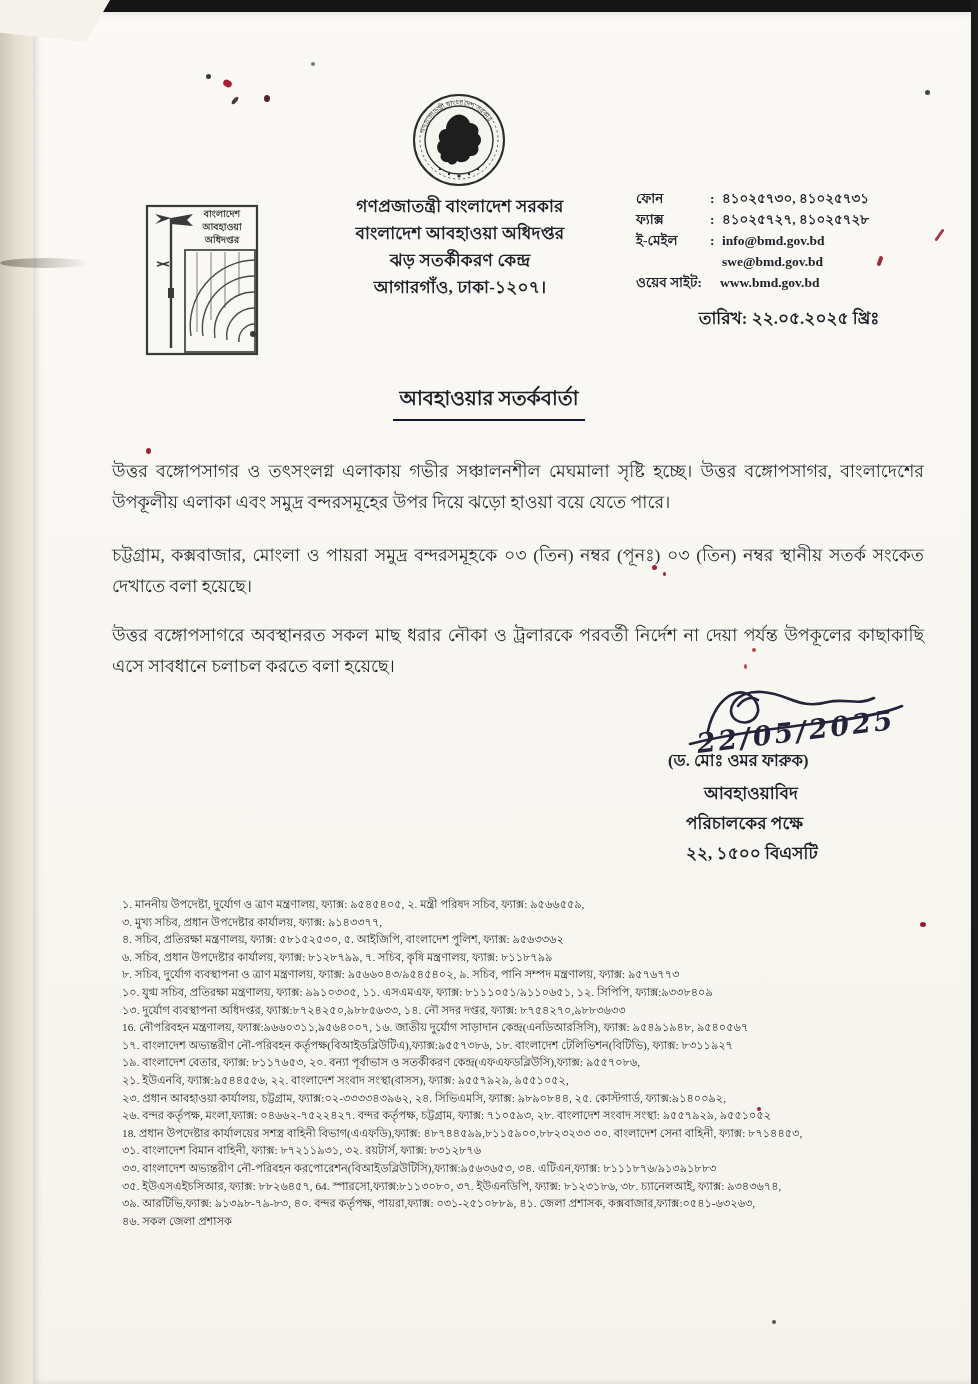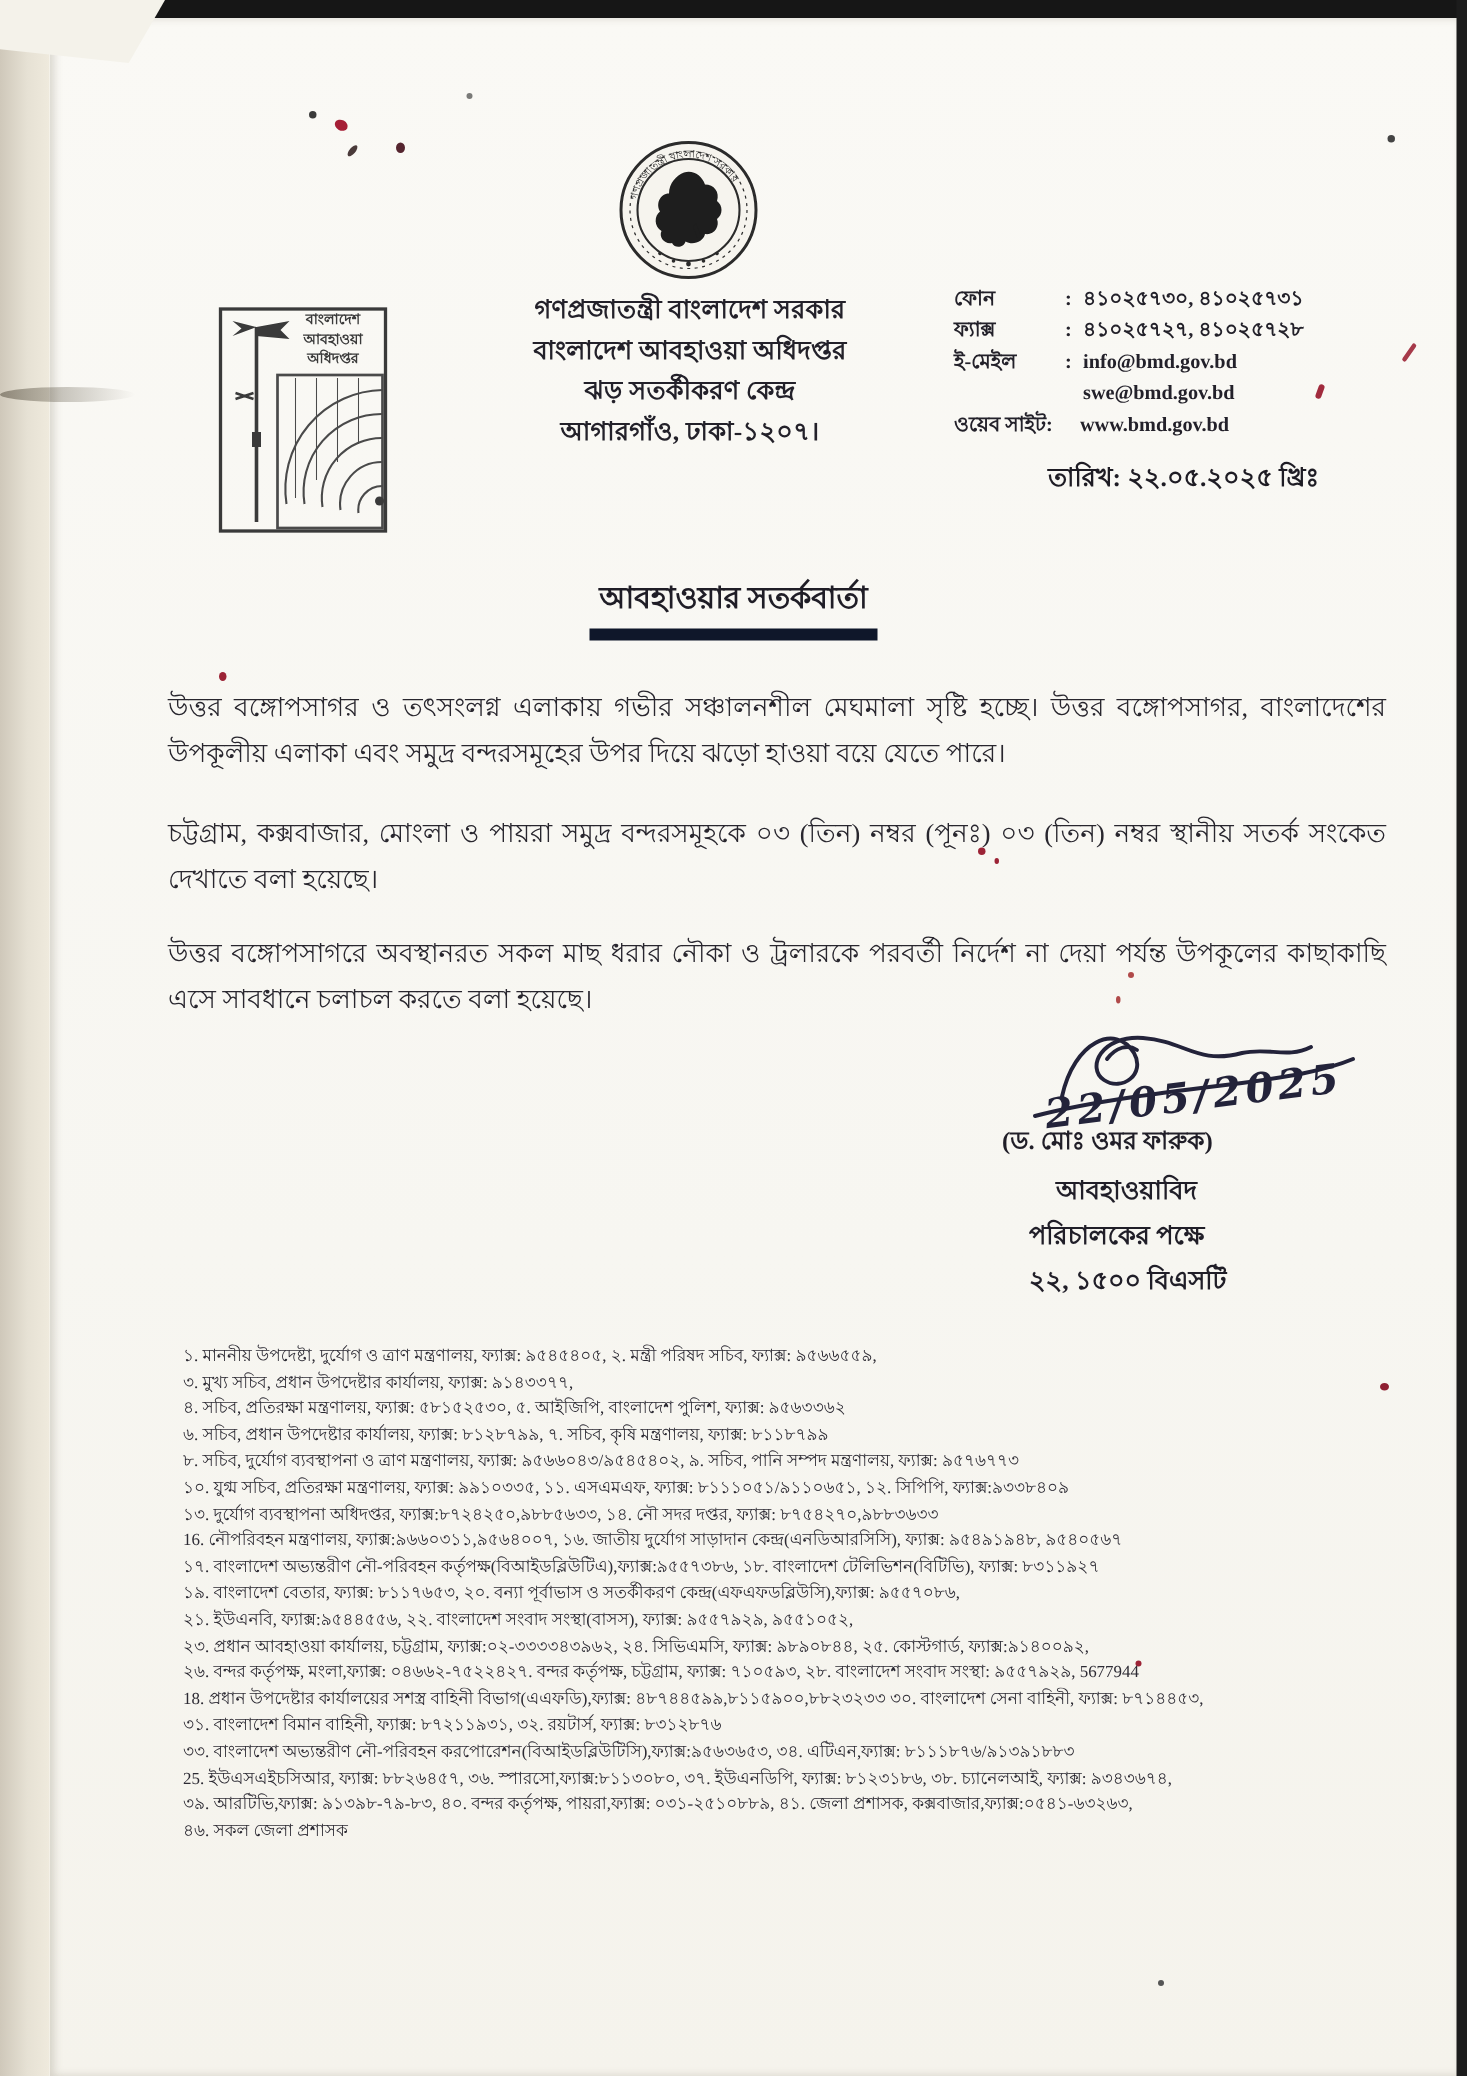--- a/index.html
+++ b/index.html
@@ -29,21 +29,21 @@
   .contact .row{display:flex;}
   .contact .lbl{width:74px;flex:0 0 auto;}
   .contact .colon{width:12px;flex:0 0 auto;}
   .contact .latin{font-family:"Liberation Serif","DejaVu Serif",serif;font-weight:700;}
   .contact .email2{margin-left:86px;}
   .dateline{position:absolute;left:624px;top:305px;width:330px;text-align:center;
        font-size:17px;font-weight:700;color:#1e1c24;}
   
   .doc-title{position:absolute;left:0;top:383px;width:978px;text-align:center;}
   .doc-title span{display:inline-block;font-size:20px;font-weight:700;
-       border-bottom:8px solid #0f172a;padding:0 6px 3px;color:#1f1d26;}
+       border-bottom:2px solid #0f172a;padding:0 6px 3px;color:#1f1d26;}
   
   .para{position:absolute;left:112px;width:812px;font-size:17.5px;line-height:31px;
        text-align:justify;color:#28262e;font-weight:500;}
   .p1{top:438px;}
   .p2{top:522px;}
   .p3{top:602px;}
   
   .sig-wrap{position:absolute;left:668px;top:676px;width:260px;}
   .sig-svg{position:absolute;left:10px;top:0;}
   .sig-date{position:absolute;left:28px;top:40px;font-size:27px;color:#23233a;
@@ -204,21 +204,21 @@
       <div>৪. সচিব, প্রতিরক্ষা মন্ত্রণালয়, ফ্যাক্স: ৫৮১৫২৫৩০, ৫. আইজিপি, বাংলাদেশ পুলিশ, ফ্যাক্স: ৯৫৬৩৩৬২</div>
       <div>৬. সচিব, প্রধান উপদেষ্টার কার্যালয়, ফ্যাক্স: ৮১২৮৭৯৯, ৭. সচিব, কৃষি মন্ত্রণালয়, ফ্যাক্স: ৮১১৮৭৯৯</div>
       <div>৮. সচিব, দুর্যোগ ব্যবস্থাপনা ও ত্রাণ মন্ত্রণালয়, ফ্যাক্স: ৯৫৬৬০৪৩/৯৫৪৫৪০২, ৯. সচিব, পানি সম্পদ মন্ত্রণালয়, ফ্যাক্স: ৯৫৭৬৭৭৩</div>
       <div>১০. যুগ্ম সচিব, প্রতিরক্ষা মন্ত্রণালয়, ফ্যাক্স: ৯৯১০৩৩৫, ১১. এসএমএফ, ফ্যাক্স: ৮১১১০৫১/৯১১০৬৫১, ১২. সিপিপি, ফ্যাক্স:৯৩৩৮৪০৯</div>
       <div>১৩. দুর্যোগ ব্যবস্থাপনা অধিদপ্তর, ফ্যাক্স:৮৭২৪২৫০,৯৮৮৫৬৩৩, ১৪. নৌ সদর দপ্তর, ফ্যাক্স: ৮৭৫৪২৭০,৯৮৮৩৬৩৩</div>
       <div>16. নৌপরিবহন মন্ত্রণালয়, ফ্যাক্স:৯৬৬০৩১১,৯৫৬৪০০৭, ১৬. জাতীয় দুর্যোগ সাড়াদান কেন্দ্র(এনডিআরসিসি), ফ্যাক্স: ৯৫৪৯১৯৪৮, ৯৫৪০৫৬৭</div>
       <div>১৭. বাংলাদেশ অভ্যন্তরীণ নৌ-পরিবহন কর্তৃপক্ষ(বিআইডব্লিউটিএ),ফ্যাক্স:৯৫৫৭৩৮৬, ১৮. বাংলাদেশ টেলিভিশন(বিটিভি), ফ্যাক্স: ৮৩১১৯২৭</div>
       <div>১৯. বাংলাদেশ বেতার, ফ্যাক্স: ৮১১৭৬৫৩, ২০. বন্যা পূর্বাভাস ও সতর্কীকরণ কেন্দ্র(এফএফডব্লিউসি),ফ্যাক্স: ৯৫৫৭০৮৬,</div>
       <div>২১. ইউএনবি, ফ্যাক্স:৯৫৪৪৫৫৬, ২২. বাংলাদেশ সংবাদ সংস্থা(বাসস), ফ্যাক্স: ৯৫৫৭৯২৯, ৯৫৫১০৫২,</div>
       <div>২৩. প্রধান আবহাওয়া কার্যালয়, চট্টগ্রাম, ফ্যাক্স:০২-৩৩৩৩৪৩৯৬২, ২৪. সিভিএমসি, ফ্যাক্স: ৯৮৯০৮৪৪, ২৫. কোস্টগার্ড, ফ্যাক্স:৯১৪০০৯২,</div>
-      <div>২৬. বন্দর কর্তৃপক্ষ, মংলা,ফ্যাক্স: ০৪৬৬২-৭৫২২৪২৭. বন্দর কর্তৃপক্ষ, চট্টগ্রাম, ফ্যাক্স: ৭১০৫৯৩, ২৮. বাংলাদেশ সংবাদ সংস্থা: ৯৫৫৭৯২৯, 5677944</div>
+      <div>২৬. বন্দর কর্তৃপক্ষ, মংলা,ফ্যাক্স: ০৪৬৬২-৭৫২২৪২৭. বন্দর কর্তৃপক্ষ, চট্টগ্রাম, ফ্যাক্স: ৭১০৫৯৩, ২৮. বাংলাদেশ সংবাদ সংস্থা: ৯৫৫৭৯২৯, ৯৫৫১০৫২</div>
       <div>18. প্রধান উপদেষ্টার কার্যালয়ের সশস্ত্র বাহিনী বিভাগ(এএফডি),ফ্যাক্স: ৪৮৭৪৪৫৯৯,৮১১৫৯০০,৮৮২৩২৩৩  ৩০. বাংলাদেশ সেনা বাহিনী, ফ্যাক্স: ৮৭১৪৪৫৩,</div>
       <div>৩১. বাংলাদেশ বিমান বাহিনী, ফ্যাক্স: ৮৭২১১৯৩১, ৩২. রয়টার্স, ফ্যাক্স: ৮৩১২৮৭৬</div>
       <div>৩৩. বাংলাদেশ অভ্যন্তরীণ নৌ-পরিবহন করপোরেশন(বিআইডব্লিউটিসি),ফ্যাক্স:৯৫৬৩৬৫৩, ৩৪. এটিএন,ফ্যাক্স: ৮১১১৮৭৬/৯১৩৯১৮৮৩</div>
-      <div>25. ইউএসএইচসিআর, ফ্যাক্স: ৮৮২৬৪৫৭, ৩৬. স্পারসো,ফ্যাক্স:৮১১৩০৮০, ৩৭. ইউএনডিপি, ফ্যাক্স: ৮১২৩১৮৬, ৩৮. চ্যানেলআই, ফ্যাক্স: ৯৩৪৩৬৭৪,</div>
+      <div>৩৫. ইউএসএইচসিআর, ফ্যাক্স: ৮৮২৬৪৫৭, 64. স্পারসো,ফ্যাক্স:৮১১৩০৮০, ৩৭. ইউএনডিপি, ফ্যাক্স: ৮১২৩১৮৬, ৩৮. চ্যানেলআই, ফ্যাক্স: ৯৩৪৩৬৭৪,</div>
       <div>৩৯. আরটিভি,ফ্যাক্স: ৯১৩৯৮-৭৯-৮৩, ৪০. বন্দর কর্তৃপক্ষ, পায়রা,ফ্যাক্স: ০৩১-২৫১০৮৮৯, ৪১. জেলা প্রশাসক, কক্সবাজার,ফ্যাক্স:০৫৪১-৬৩২৬৩,</div>
       <div>৪৬. সকল জেলা প্রশাসক</div>
     </div>
 </div>
 
 </body></html>

